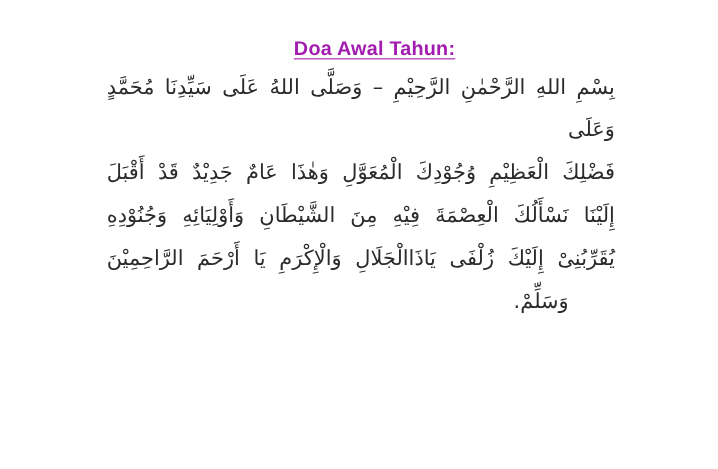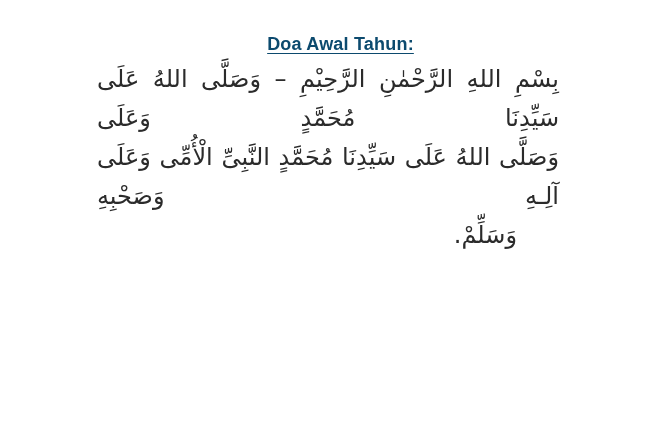--- a/index.html
+++ b/index.html
@@ -19,31 +19,31 @@
     height: 426px;
     background: #ffffff;
   }
   .title {
     padding-top: 34px;
     text-align: center;
     font-family: "Liberation Sans", sans-serif;
     font-size: 18px;
     font-weight: 700;
     letter-spacing: 0.2px;
-    color: #0c4a6e;
+    color: #a21caf;
     text-decoration: underline;
     text-underline-offset: 3px;
     padding-left: 28px;
   }
   .prayer {
     direction: rtl;
     width: 462px;
     margin: 5px 94px 0 97px;
     font-family: "DejaVu Sans", sans-serif;
-    font-size: 24px;
+    font-size: 19px;
     line-height: 39px;
     color: #2b2b2b;
   }
   .prayer .line {
     text-align: justify;
     text-align-last: justify;
     white-space: normal;
   }
   .prayer .line.last {
     text-align: center;
@@ -53,17 +53,19 @@
 </style>
 </head>
 <body>
 
 <div class="page">
 
   <div class="title">Doa Awal Tahun:</div>
 
   <div class="prayer">
     <div class="line">بِسْمِ اللهِ الرَّحْمٰنِ الرَّحِيْمِ – وَصَلَّى اللهُ عَلَى سَيِّدِنَا مُحَمَّدٍ وَعَلَى</div>
-    <div class="line">وَصَلَّى اللهُ عَلَى سَيِّدِنَا مُحَمَّدٍ النَّبِىِّ الْأُمِّى وَعَلَى آلِـهِ وَصَحْبِهِ</div>
+    <div class="line">فَضْلِكَ الْعَظِيْمِ وُجُوْدِكَ الْمُعَوَّلِ وَهٰذَا عَامٌ جَدِيْدٌ قَدْ أَقْبَلَ</div>
+    <div class="line">إِلَيْنَا نَسْأَلُكَ الْعِصْمَةَ فِيْهِ مِنَ الشَّيْطَانِ وَأَوْلِيَائِهِ وَجُنُوْدِهِ</div>
+    <div class="line">يُقَرِّبُنِىْ إِلَيْكَ زُلْفَى يَاذَاالْجَلَالِ وَالْإِكْرَمِ يَا أَرْحَمَ الرَّاحِمِيْنَ</div>
     <div class="line last">وَسَلِّمْ.</div>
   </div>
 
 </div>
 
 </body></html>

